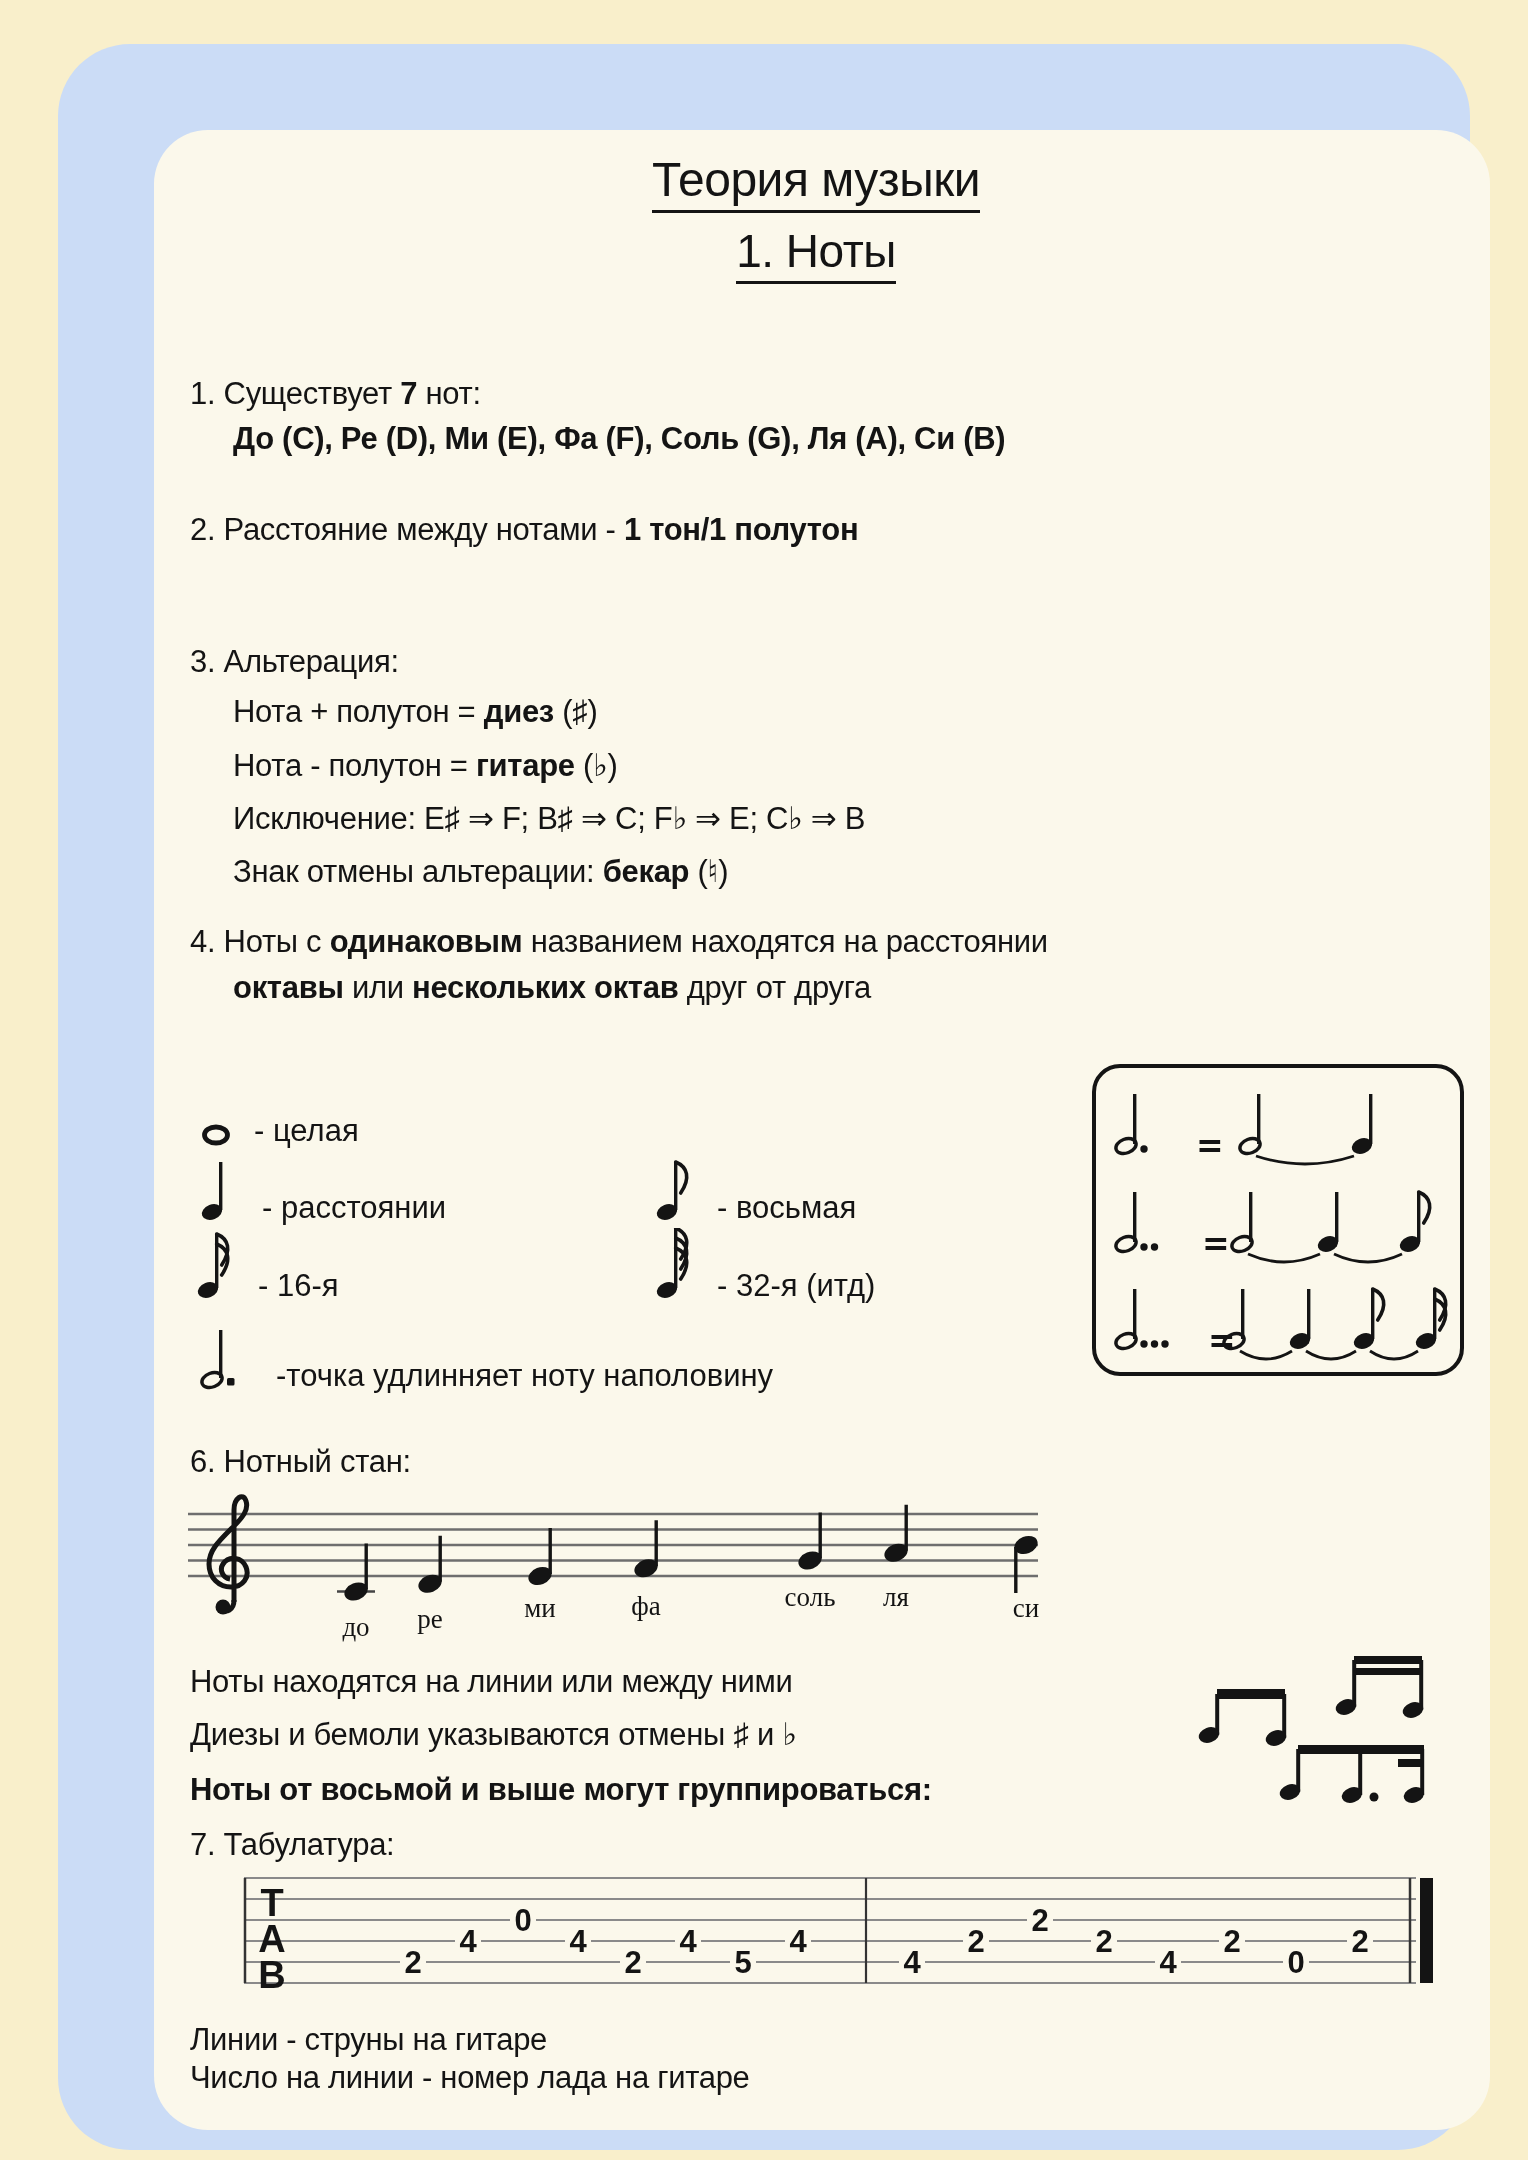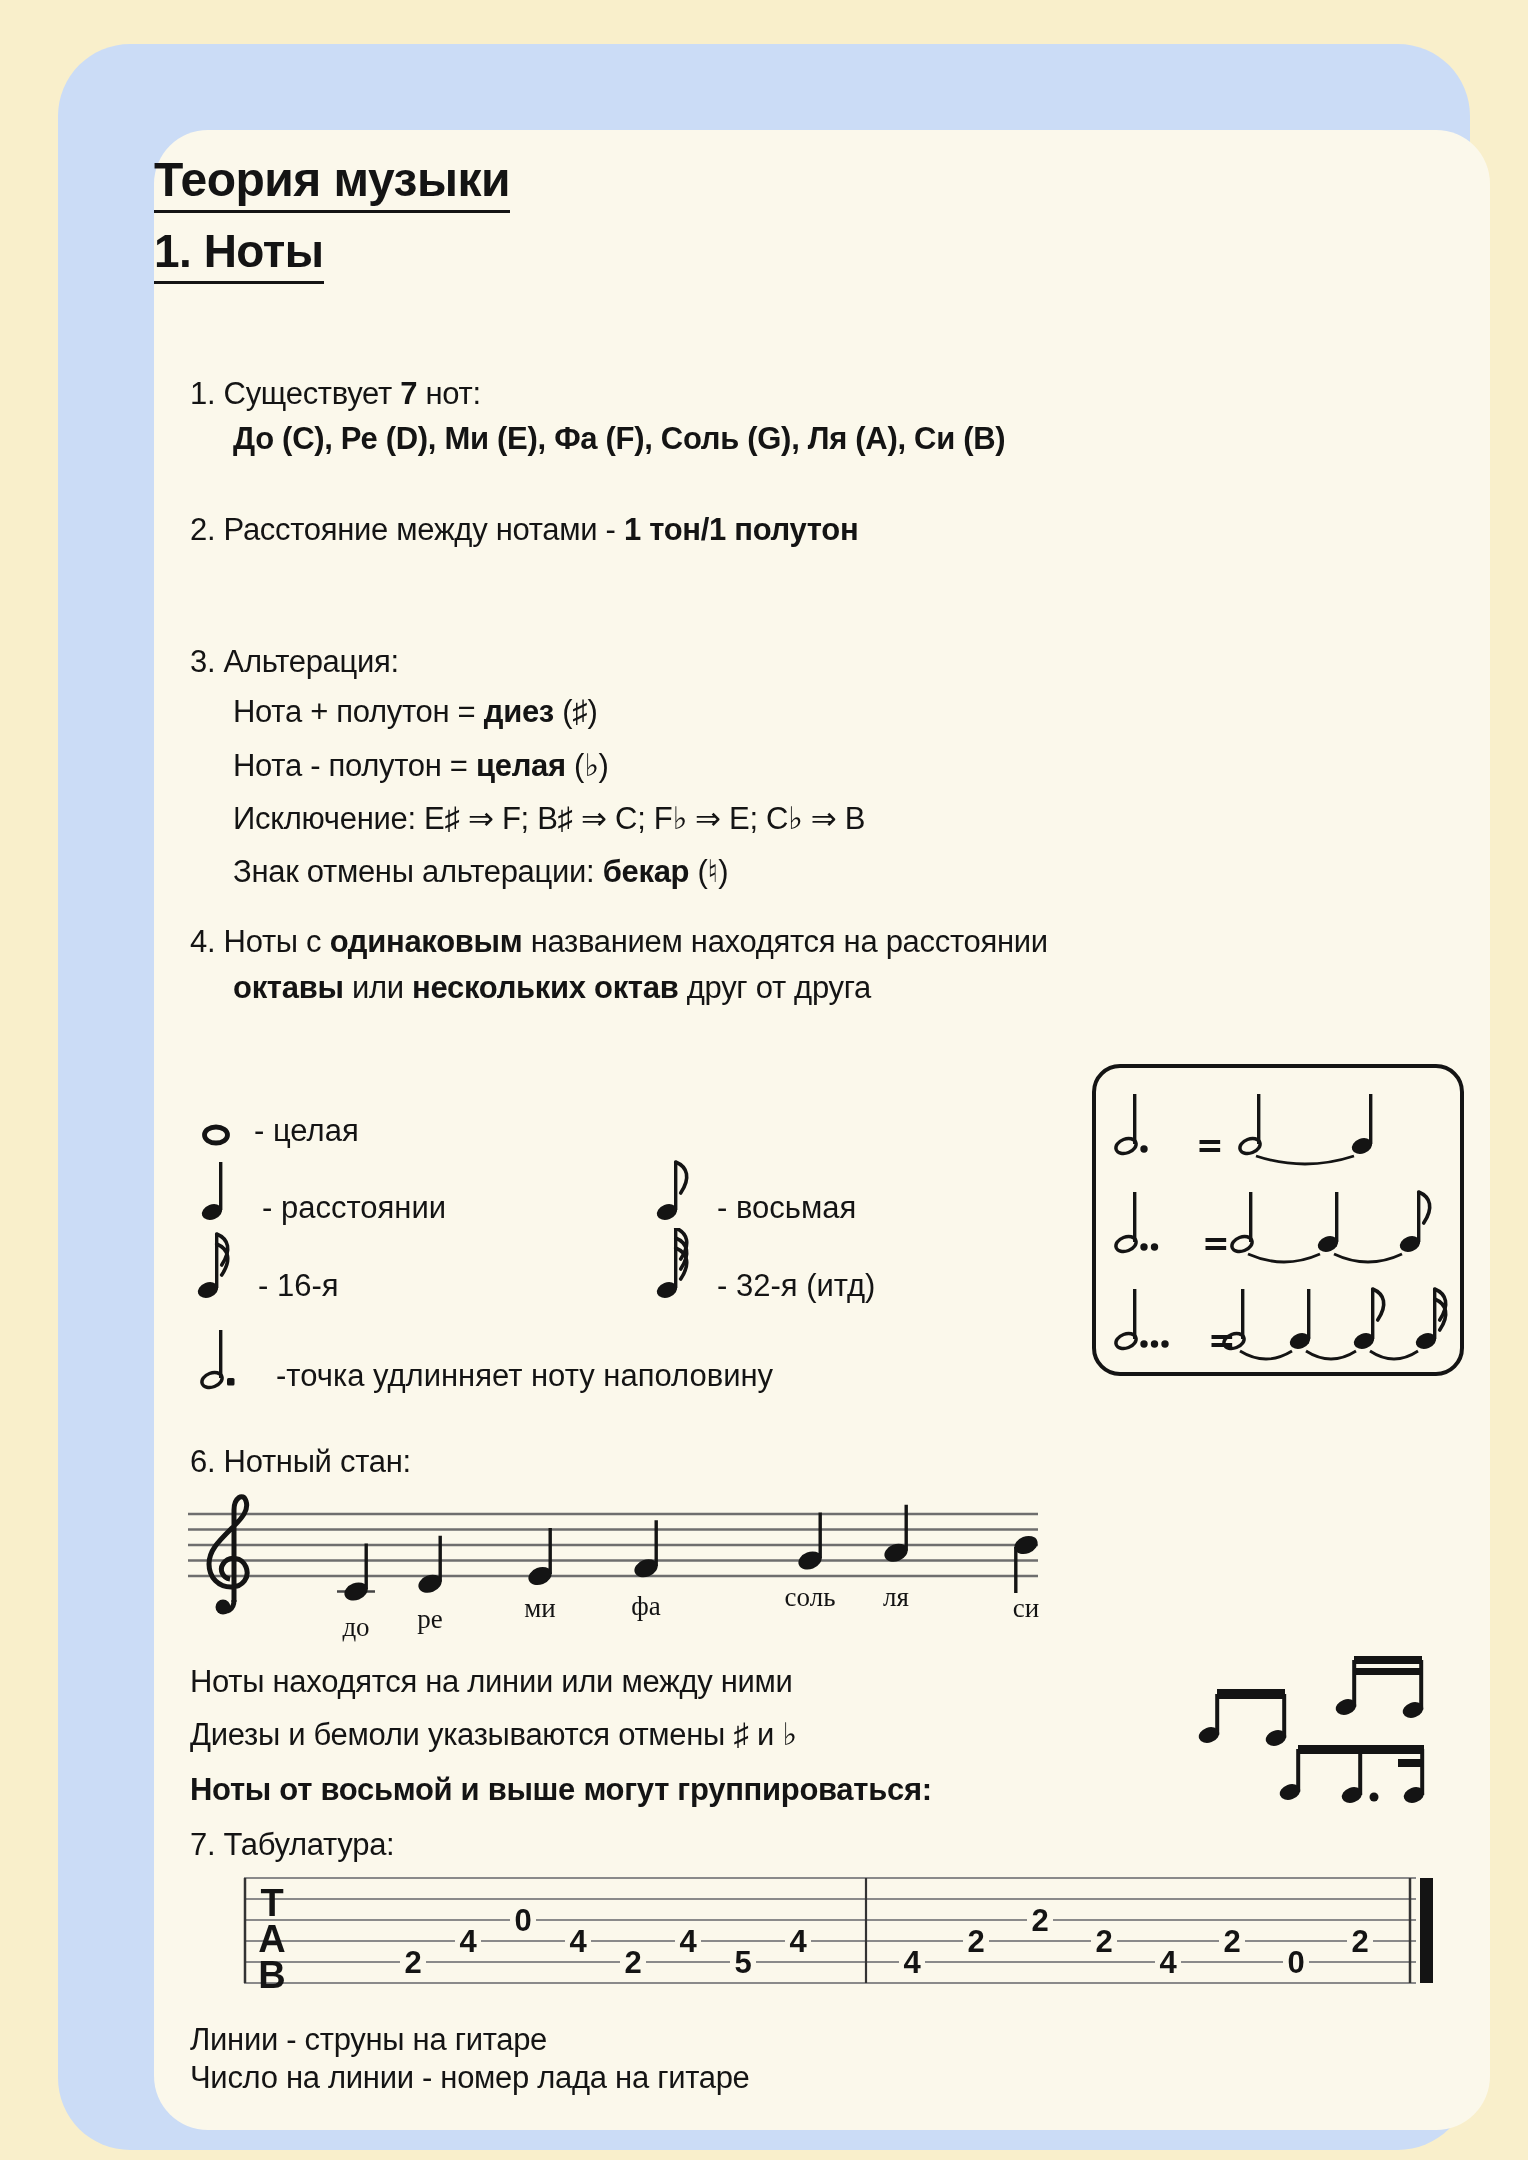--- a/index.html
+++ b/index.html
@@ -1,20 +1,20 @@
 <!DOCTYPE html>
 <html><head>
 <meta charset="utf-8">
 <style>
   html,body{margin:0;padding:0;}
   body{width:1528px;height:2160px;background:#f9efcb;font-family:"Liberation Sans","DejaVu Sans",sans-serif;color:#141414;}
   .page{position:relative;width:1528px;height:2160px;overflow:hidden;}
   .frame{position:absolute;left:58px;top:44px;width:1412px;height:2106px;background:#cbdcf6;border-radius:72px;}
   .panel{position:absolute;left:96px;top:86px;width:1336px;height:2000px;background:#fbf8eb;border-radius:54px;}
-  .title,.subtitle{position:absolute;left:0;right:12px;font-weight:bold;letter-spacing:-0.5px;}
+  .title,.subtitle{position:absolute;left:0;right:12px;text-align:center;font-weight:normal;letter-spacing:-0.5px;}
   .title{top:22px;font-size:48px;}
   .subtitle{top:94px;font-size:46px;}
   .title span,.subtitle span{border-bottom:3.5px solid #141414;padding-bottom:4px;}
   .ln{position:absolute;left:36px;font-size:31px;white-space:nowrap;letter-spacing:-0.3px;}
   .ind{left:79px;}
   .durrow{position:absolute;display:flex;align-items:flex-end;gap:16px;height:80px;}
   .durrow .dlabel{font-size:31px;padding-bottom:4px;white-space:nowrap;text-align:right;}
   .tiebox{position:absolute;left:938px;top:934px;width:372px;height:312px;border:4.5px solid #141414;border-radius:28px;box-sizing:border-box;background:#fbf8eb;}
   .eqrow{position:absolute;left:14px;width:340px;height:96px;}
   .gfx{position:absolute;}
@@ -30,21 +30,21 @@
       <div class="title"><span>Теория музыки</span></div>
       <div class="subtitle"><span>1. Ноты</span></div>
 
       <div class="ln" style="top:246px"><span style="font-weight:400">1. Существует </span><span style="font-weight:700">7</span><span style="font-weight:400"> нот:</span></div>
       <div class="ln ind" style="top:291px"><span style="font-weight:700">До (C), Ре (D), Ми (E), Фа (F), Соль (G), Ля (A), Си (B)</span></div>
 
       <div class="ln" style="top:382px"><span style="font-weight:400">2. Расстояние между нотами - </span><span style="font-weight:700">1 тон/1 полутон</span></div>
 
       <div class="ln" style="top:514px"><span style="font-weight:400">3. Альтерация:</span></div>
       <div class="ln ind" style="top:564px"><span style="font-weight:400">Нота + полутон = </span><span style="font-weight:700">диез</span><span style="font-weight:400"> (♯)</span></div>
-      <div class="ln ind" style="top:617px"><span style="font-weight:400">Нота - полутон = </span><span style="font-weight:700">целая</span><span style="font-weight:400"> (♭)</span></div>
+      <div class="ln ind" style="top:617px"><span style="font-weight:400">Нота - полутон = </span><span style="font-weight:700">гитаре</span><span style="font-weight:400"> (♭)</span></div>
       <div class="ln ind" style="top:670px"><span style="font-weight:400">Исключение: E♯ ⇒ F; B♯ ⇒ C; F♭ ⇒ E; C♭ ⇒ B</span></div>
       <div class="ln ind" style="top:723px"><span style="font-weight:400">Знак отмены альтерации: </span><span style="font-weight:700">бекар</span><span style="font-weight:400"> (♮)</span></div>
 
       <div class="ln" style="top:794px"><span style="font-weight:400">4. Ноты с </span><span style="font-weight:700">одинаковым</span><span style="font-weight:400"> названием находятся на расстоянии</span></div>
       <div class="ln ind" style="top:840px"><span style="font-weight:700">октавы</span><span style="font-weight:400"> или </span><span style="font-weight:700">нескольких октав</span><span style="font-weight:400"> друг от друга</span></div>
 
 
       <div class="durrow" style="left:44px;top:943px">
         <span class="dicon"><svg width="40" height="76" viewBox="0 0 40 76">
               <ellipse cx="18" cy="62" rx="11.5" ry="8" fill="none" stroke="#141414" stroke-width="4.8"></ellipse>

